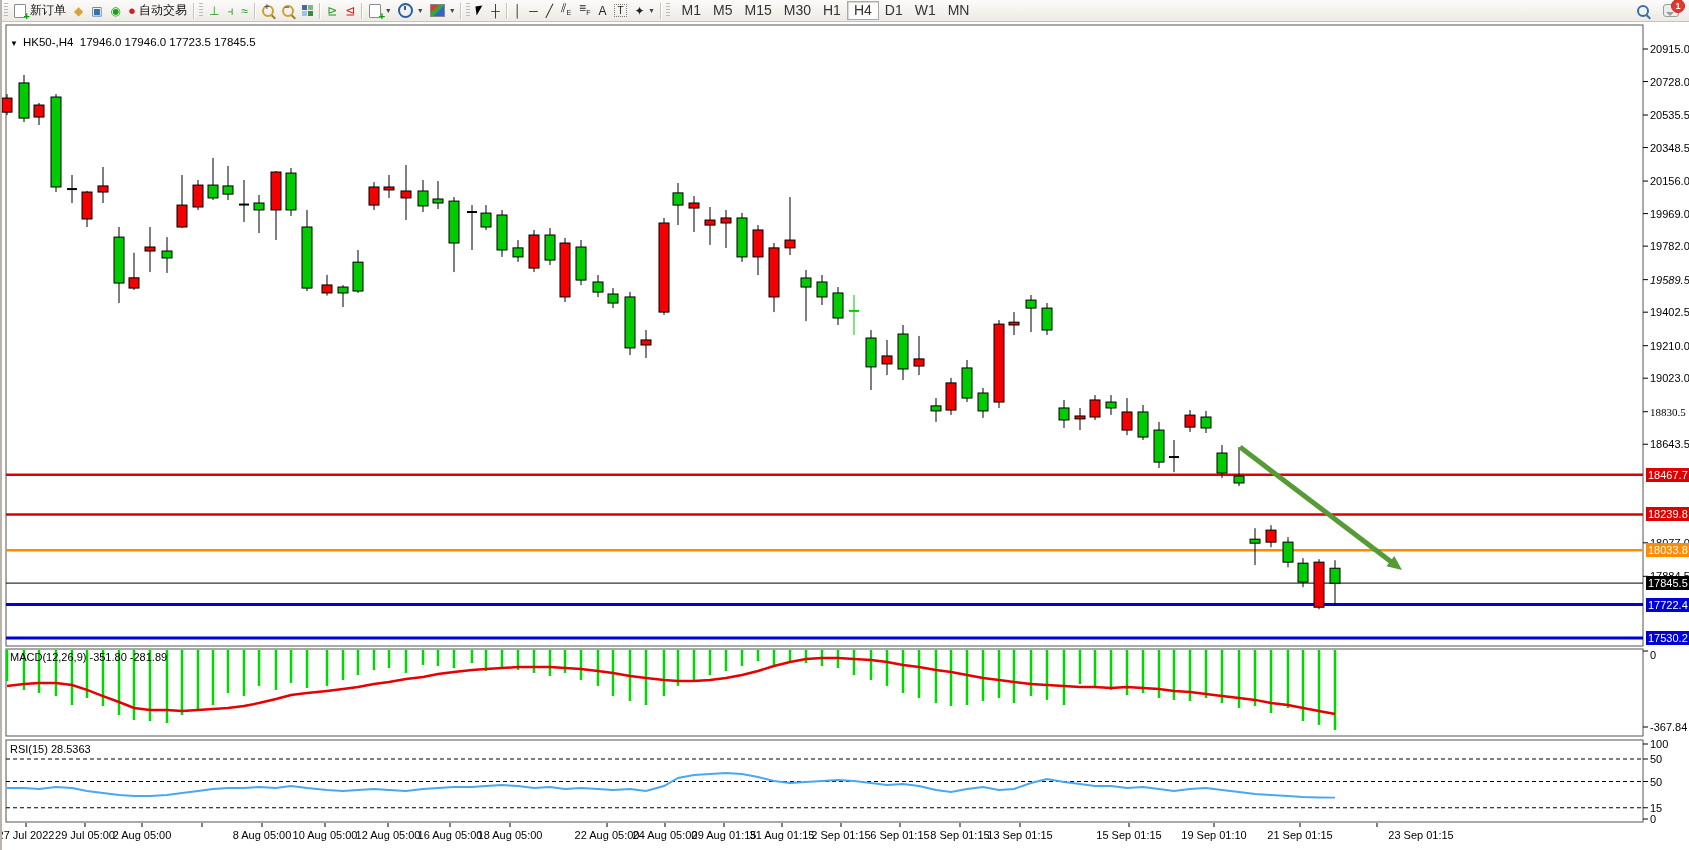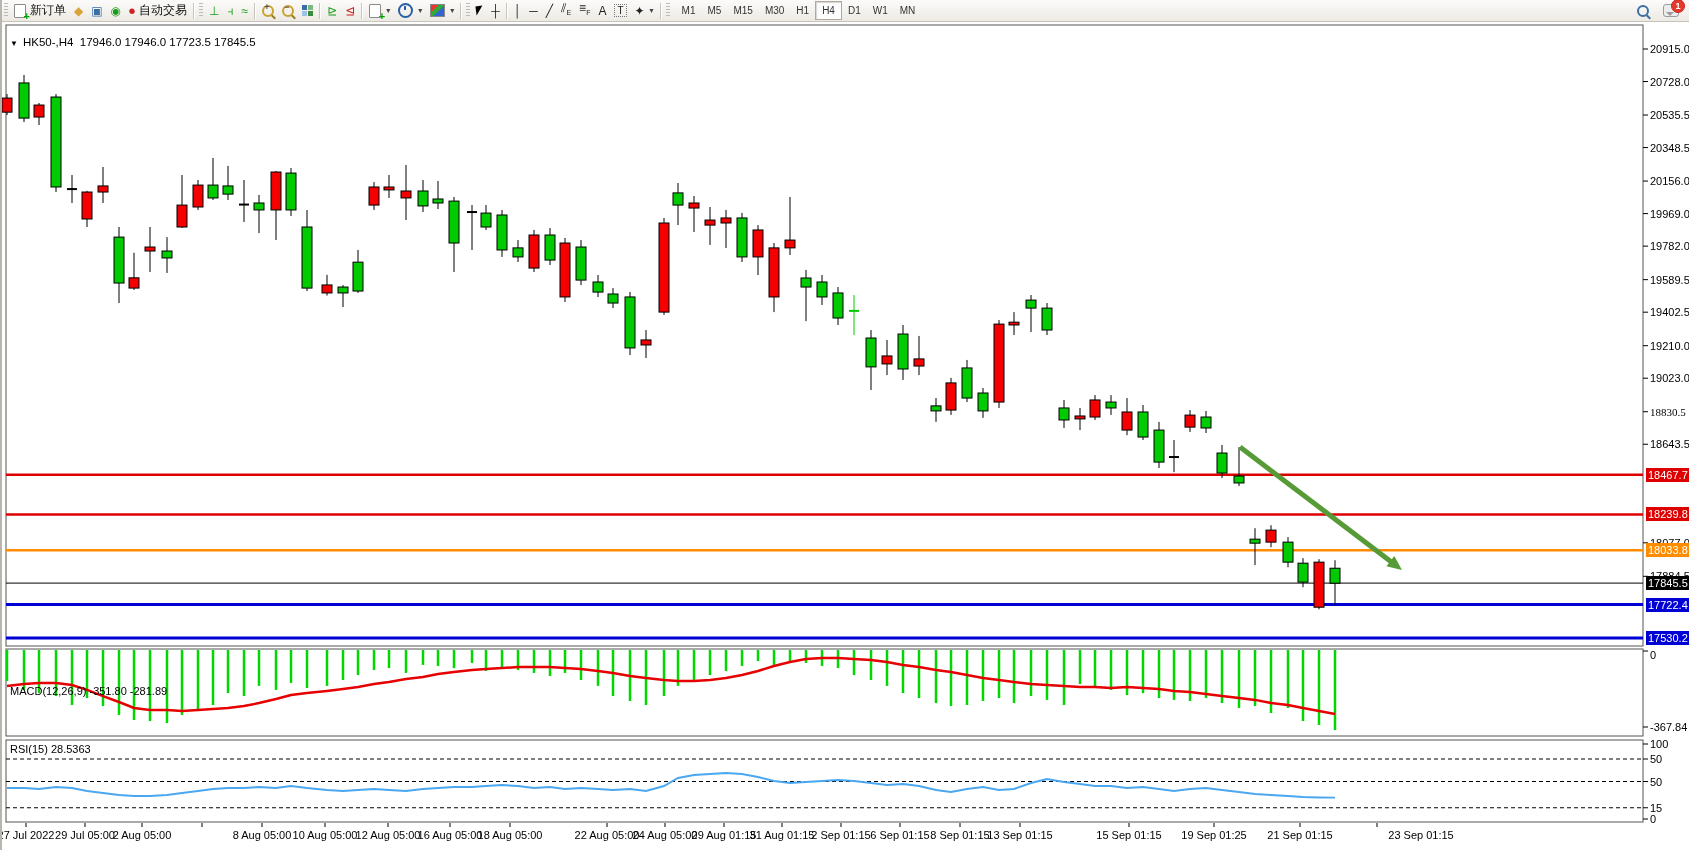--- a/index.html
+++ b/index.html
@@ -10,21 +10,21 @@
   #toolbar{position:absolute;top:0;left:0;width:100%;height:21px;
     background:linear-gradient(#fcfbfa,#edeae4);
     border-bottom:1px solid #c6c2ba;display:flex;align-items:center;
     font-size:12px;color:#222;white-space:nowrap;z-index:5;}
   .tb-group{display:flex;align-items:center;height:21px;padding:0 4px;}
   .tb-sep{width:1px;height:16px;background:#c9c5bd;border-right:1px solid #fff;margin:0 2px;}
   .grip{width:4px;height:15px;margin:0 2px;
         background:repeating-linear-gradient(#bbb 0 1px,transparent 1px 3px);}
   .tb-btn{display:flex;align-items:center;gap:4px;padding:0 4px;height:19px;cursor:default;border-radius:2px;}
   .caret{font-size:8px;color:#444;margin-left:1px;}
-  .tf-btn{padding:1px 6px;font-size:10px;color:#333;height:15px;line-height:15px;text-align:right;}
+  .tf-btn{padding:1px 6px;font-size:14px;color:#333;height:15px;line-height:15px;text-align:right;}
   .tf-btn.active{background:#fdfdfd;border:1px solid #aeaaa2;box-shadow:inset 1px 1px 1px #d8d5cf;}
   .cn{font-size:12px;color:#111;}
   
   .ic{display:inline-block;position:relative;}
   .page{width:10px;height:12px;background:#fff;border:1px solid #8b8b8b;border-radius:1px;}
   .page .plus{position:absolute;right:-5px;bottom:-4px;color:#00a000;font-weight:bold;font-size:11px;line-height:10px;}
   .mag{width:8px;height:8px;border:2px solid #caa12f;border-radius:50%;position:relative;}
   .mag::after{content:"";position:absolute;width:5px;height:2px;background:#9a7c20;right:-4px;bottom:-3px;transform:rotate(45deg);}
   .mag.blue{border-color:#3a6ea5;}
   .mag.blue::after{background:#3a6ea5;}
@@ -496,32 +496,32 @@
       <line x1="1641" y1="759" x2="1646" y2="759" stroke="#000"></line>
       <line x1="1641" y1="781.5" x2="1646" y2="781.5" stroke="#000"></line>
       <line x1="1641" y1="807.75" x2="1646" y2="807.75" stroke="#000"></line>
       <line x1="1641" y1="819" x2="1646" y2="819" stroke="#000"></line>
     </svg>
 
   <div id="chart-title">
     <span class="tri">▼</span><span>HK50-,H4</span>&nbsp;&nbsp;<span>17946.0 17946.0 17723.5 17845.5</span>
   </div>
 
-  <div class="pane-label" style="top:685px">MACD(12,26,9) -351.80 -281.89</div>
+  <div class="pane-label" style="top:651px">MACD(12,26,9) -351.80 -281.89</div>
   <div class="pane-label" style="top:743px">RSI(15) 28.5363</div>
 
   <div id="yaxis">
       <div class="ax-label" style="left: 1648px; top: 42px;">20915.0</div>
       <div class="ax-label" style="left: 1648px; top: 74.5387px;">20728.0</div>
       <div class="ax-label" style="left: 1648px; top: 108.034px;">20535.5</div>
       <div class="ax-label" style="left: 1648px; top: 140.573px;">20348.5</div>
       <div class="ax-label" style="left: 1648px; top: 174.069px;">20156.0</div>
       <div class="ax-label" style="left: 1648px; top: 206.608px;">19969.0</div>
       <div class="ax-label" style="left: 1648px; top: 239.146px;">19782.0</div>
-      <div class="ax-label" style="left: 1648px; top: 272.642px;">19589.5</div>
+      <div class="ax-label" style="left: 1648px; top: 272.642px; font-style: italic;">19589.5</div>
       <div class="ax-label" style="left: 1648px; top: 305.181px;">19402.5</div>
       <div class="ax-label" style="left: 1648px; top: 338.677px;">19210.0</div>
       <div class="ax-label" style="left: 1648px; top: 371.215px;">19023.0</div>
       <div class="ax-label" style="left: 1648px; top: 404.711px; font-family: Liberation Serif, serif;">18830.5</div>
       <div class="ax-label" style="left: 1648px; top: 437.25px;">18643.5</div>
       <div class="ax-label" style="left: 1648px; top: 535.823px;">18077.0</div>
       <div class="ax-label" style="left: 1648px; top: 569.319px;">17884.5</div>
       <div class="ax-label" style="left: 1648px; top: 648px;">0</div>
       <div class="ax-label" style="left: 1648px; top: 719.998px;">-367.84</div>
       <div class="ax-label" style="left: 1648px; top: 737px;">100</div>
@@ -548,17 +548,17 @@
       <div class="time-label" style="left: 508px;">18 Aug 05:00</div>
       <div class="time-label" style="left: 605px;">22 Aug 05:00</div>
       <div class="time-label" style="left: 663px;">24 Aug 05:00</div>
       <div class="time-label" style="left: 722px;">29 Aug 01:15</div>
       <div class="time-label" style="left: 780px;">31 Aug 01:15</div>
       <div class="time-label" style="left: 839px;">2 Sep 01:15</div>
       <div class="time-label" style="left: 898px;">6 Sep 01:15</div>
       <div class="time-label" style="left: 958px;">8 Sep 01:15</div>
       <div class="time-label" style="left: 1018px;">13 Sep 01:15</div>
       <div class="time-label" style="left: 1127px;">15 Sep 01:15</div>
-      <div class="time-label" style="left: 1212px;">19 Sep 01:25</div>
+      <div class="time-label" style="left: 1212px;">19 Sep 01:10</div>
       <div class="time-label" style="left: 1298px;">21 Sep 01:15</div>
       <div class="time-label" style="left: 1419px; text-align: right;">23 Sep 01:15</div>
     </div>
 </div>
 
 </body></html>

